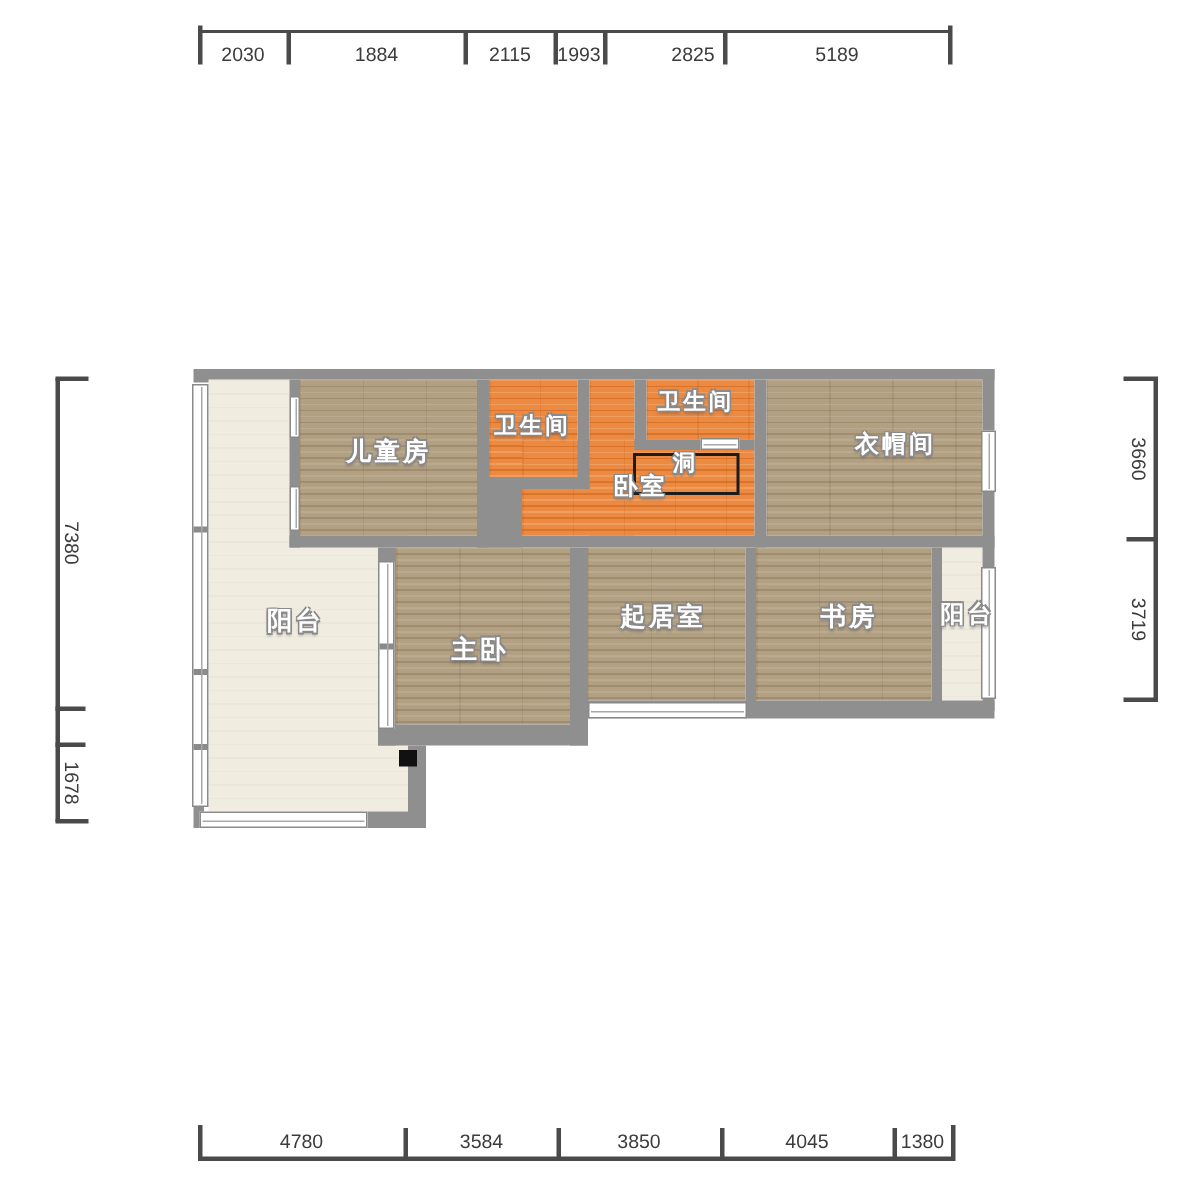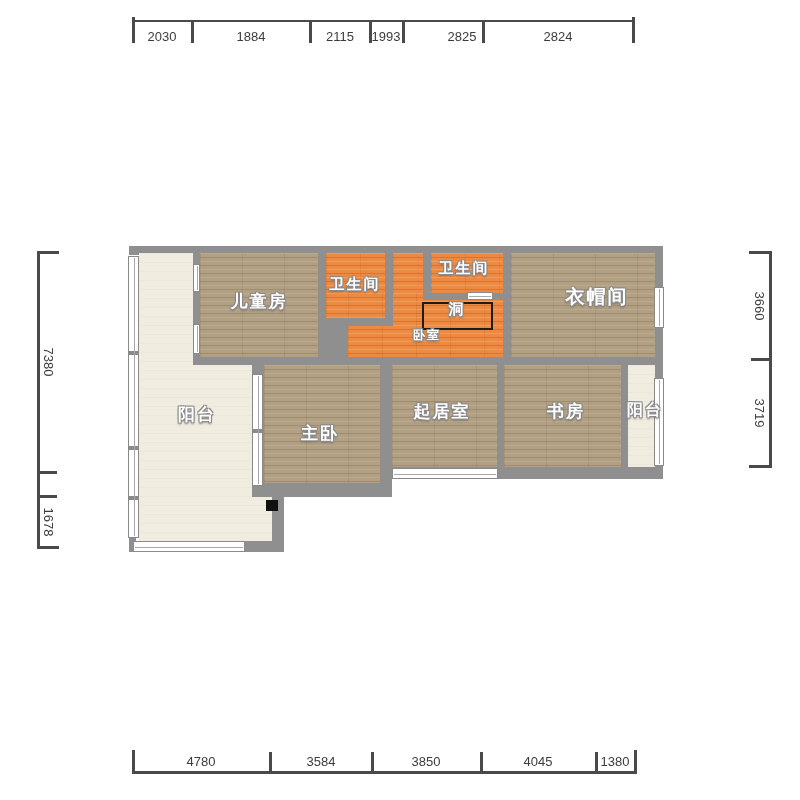--- a/index.html
+++ b/index.html
@@ -91,43 +91,43 @@
   <div class="win v" style="left:654px;top:287px;width:10px;height:41px"></div>
   <div class="win v" style="left:654px;top:378px;width:10px;height:88px"></div>
   <div class="win h" style="left:133px;top:541px;width:112px;height:11px"></div>
 
   <div class="hole-rect" style="left:422px;top:302px;width:71px;height:28px"></div>
   <div class="black-square" style="left:266px;top:500px;width:12px;height:11px"></div>
 
   <div class="rlabel" style="left:259px;top:301px;font-size:17px">儿童房</div>
   <div class="rlabel" style="left:355px;top:284px;font-size:15px">卫生间</div>
   <div class="rlabel" style="left:464px;top:268px;font-size:15px">卫生间</div>
-  <div class="rlabel" style="left:597px;top:297px;font-size:19px">衣帽间</div>
-  <div class="rlabel" style="left:427px;top:335px;font-size:12px">卧室</div>
+  <div class="rlabel" style="left:597px;top:297px;font-size:16px">衣帽间</div>
+  <div class="rlabel" style="left:427px;top:325px;font-size:16px">卧室</div>
   <div class="rlabel" style="left:457px;top:309px;font-size:15px">洞</div>
   <div class="rlabel" style="left:197px;top:414px;font-size:17px">阳台</div>
   <div class="rlabel" style="left:320px;top:433px;font-size:17px">主卧</div>
   <div class="rlabel" style="left:442px;top:411px;font-size:17px">起居室</div>
   <div class="rlabel" style="left:566px;top:411px;font-size:17px">书房</div>
   <div class="rlabel" style="left:645px;top:410px;font-size:16px">阳台</div>
 
   <div class="dline" style="left:133px;top:20px;width:501px;height:2px"></div>
   <div class="tick" style="left:132px;top:17px;width:3px;height:26px"></div>
   <div class="tick" style="left:191px;top:20px;width:3px;height:23px"></div>
   <div class="tick" style="left:309px;top:20px;width:3px;height:23px"></div>
   <div class="tick" style="left:369px;top:20px;width:3px;height:23px"></div>
   <div class="tick" style="left:402px;top:20px;width:3px;height:23px"></div>
   <div class="tick" style="left:482px;top:20px;width:3px;height:23px"></div>
   <div class="tick" style="left:632px;top:17px;width:3px;height:26px"></div>
   <span class="dim" style="left:162px;top:36px">2030</span>
   <span class="dim" style="left:251px;top:36px">1884</span>
   <span class="dim" style="left:340px;top:36px">2115</span>
   <span class="dim" style="left:386px;top:36px">1993</span>
   <span class="dim" style="left:462px;top:36px">2825</span>
-  <span class="dim" style="left:558px;top:36px">2824</span>
+  <span class="dim" style="left:558px;top:36px">5189</span>
 
   <div class="dline" style="left:133px;top:771px;width:503px;height:3px"></div>
   <div class="tick" style="left:132px;top:750px;width:3px;height:24px"></div>
   <div class="tick" style="left:269px;top:752px;width:3px;height:20px"></div>
   <div class="tick" style="left:371px;top:752px;width:3px;height:20px"></div>
   <div class="tick" style="left:480px;top:752px;width:3px;height:20px"></div>
   <div class="tick" style="left:595px;top:752px;width:3px;height:20px"></div>
   <div class="tick" style="left:634px;top:750px;width:3px;height:24px"></div>
   <span class="dim" style="left:201px;top:761px">4780</span>
   <span class="dim" style="left:321px;top:761px">3584</span>

